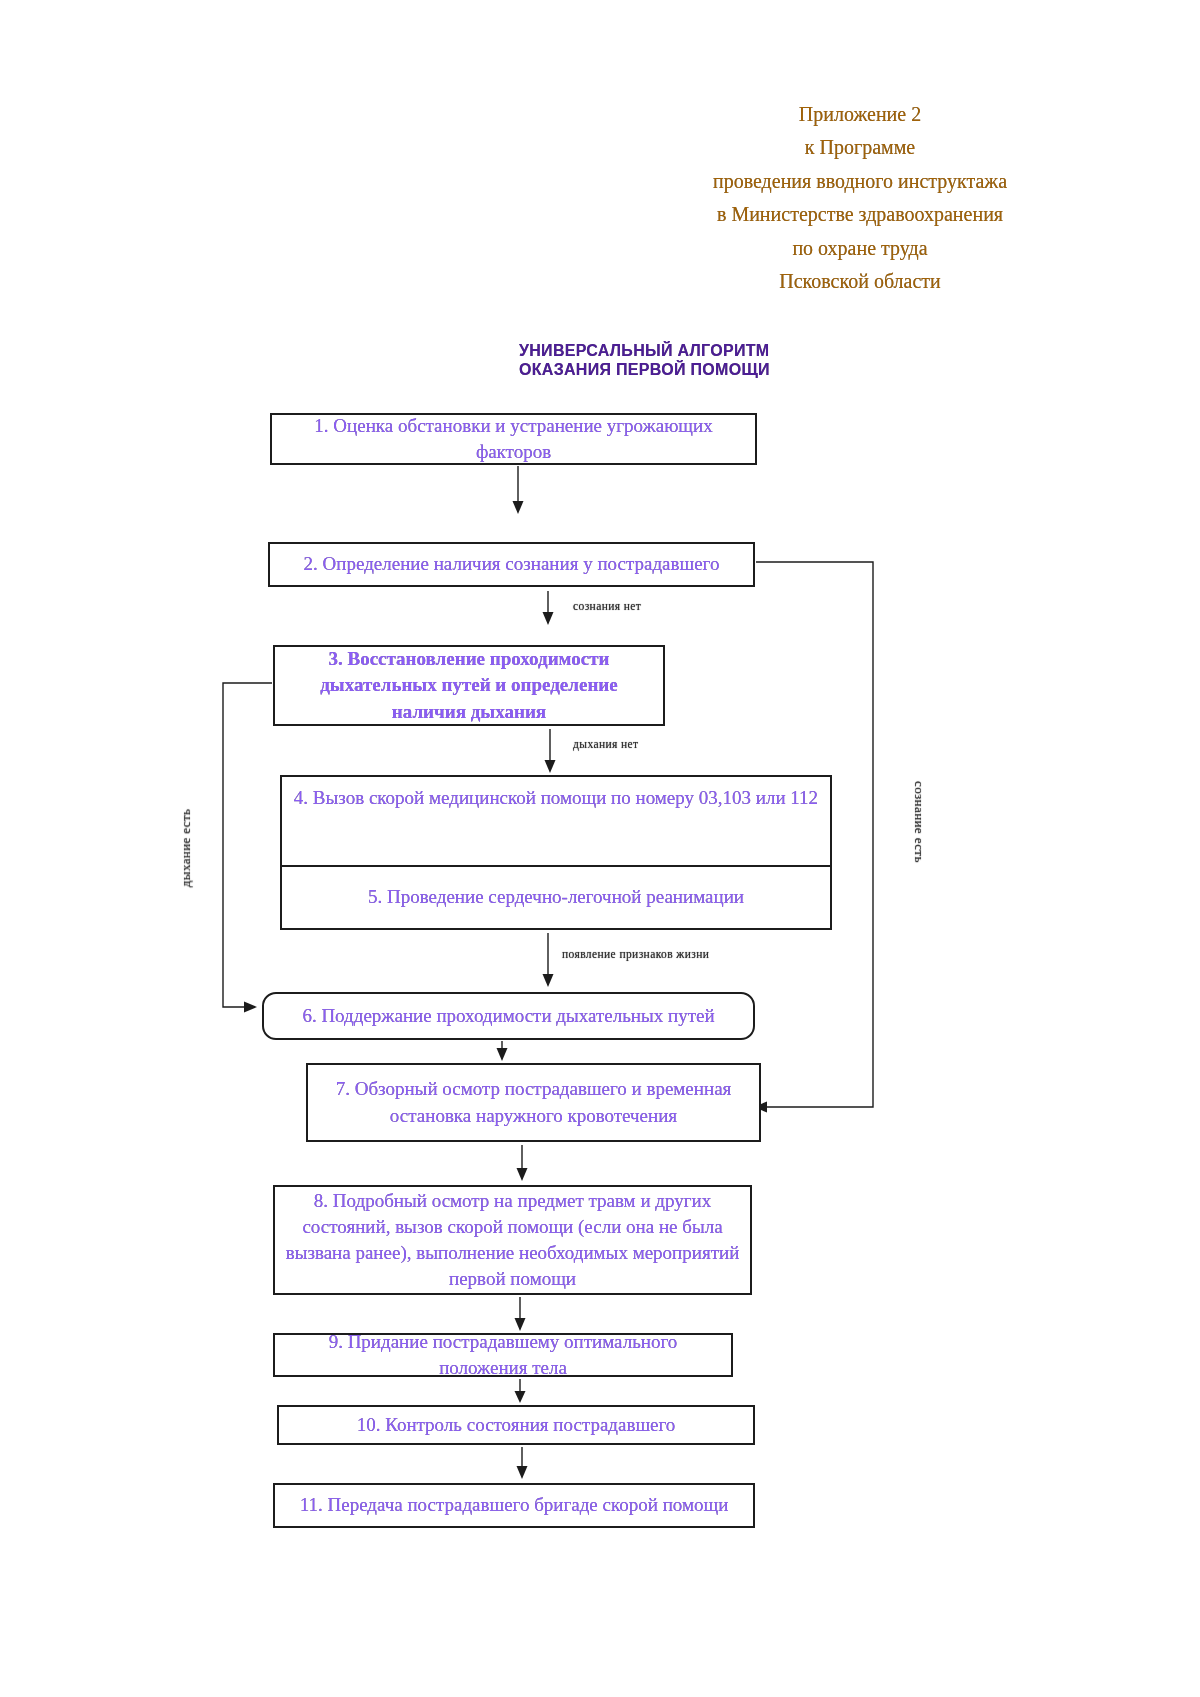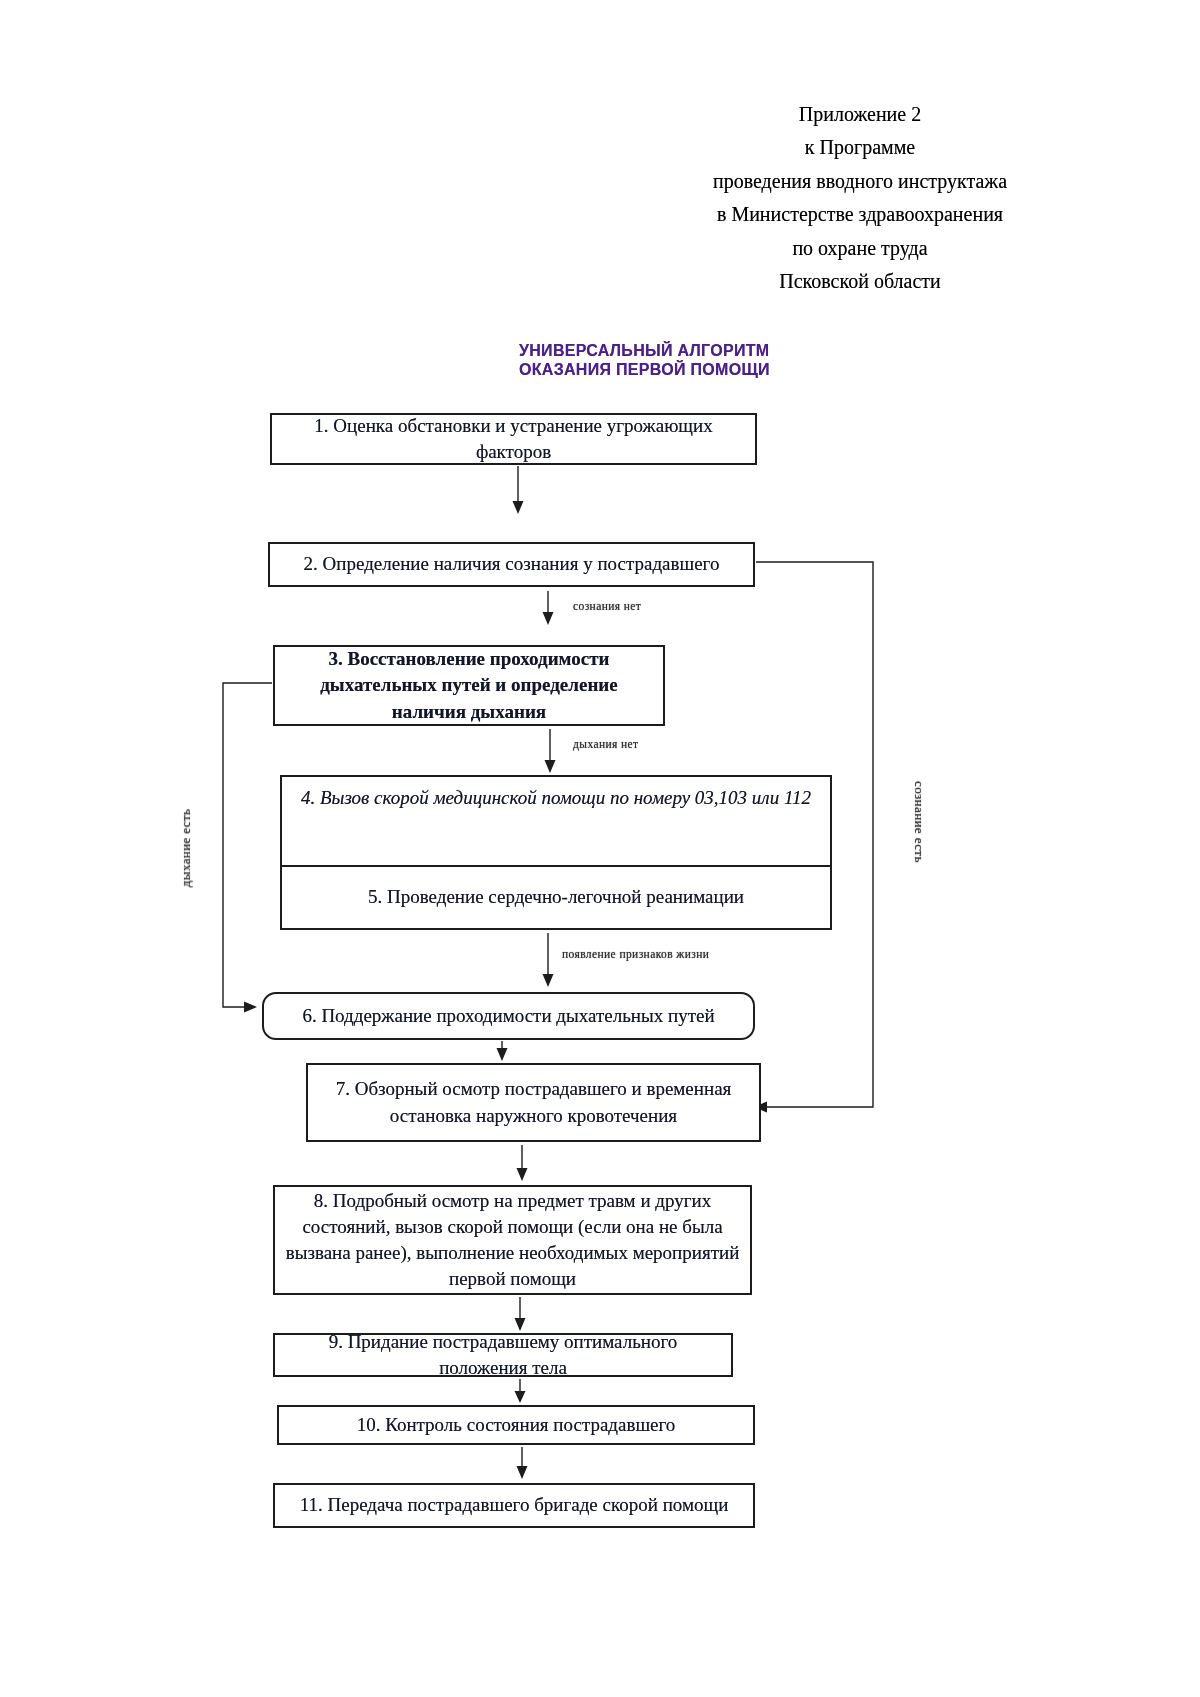--- a/index.html
+++ b/index.html
@@ -8,45 +8,45 @@
     width:1200px;height:1697px;
     background:#ffffff;
     overflow:hidden;
     font-family:"Liberation Serif","DejaVu Serif",serif;
     color:#161616;
   }
   
   .appendix{
     position:absolute;left:640px;top:98px;width:440px;
     text-align:center;font-size:20px;line-height:33.4px;
-    color:#000000;
+    color:#a16207;
     text-shadow:0 0 .5px rgba(20,20,20,.55);
   }
   
   .chart-title{
     position:absolute;left:519px;top:341px;
     font-family:"Liberation Sans","DejaVu Sans",sans-serif;
     font-weight:bold;font-size:16px;line-height:19px;
     letter-spacing:.3px;color:#4c1d95;
     text-shadow:0 0 .6px rgba(25,25,25,.6);
   }
   
   .box{
     position:absolute;
     border:2px solid #1c1c1c;
     background:#ffffff;
     display:flex;align-items:center;justify-content:center;
     text-align:center;
     font-size:19px;line-height:1.38;
-    color:#0f172a;
+    color:#8b5cf6;
     padding:2px 10px;
     box-sizing:border-box;
     text-shadow:0 0 .5px rgba(20,20,20,.6);
   }
-  .box.top-align{align-items:flex-start;padding-top:8px;font-style:italic;}
+  .box.top-align{align-items:flex-start;padding-top:8px;}
   
   .edge-label{
     position:absolute;
     font-size:11.5px;letter-spacing:.4px;
     color:#2e2e2e;white-space:nowrap;
     text-shadow:0 0 1px rgba(60,60,60,.9);
     filter:blur(.2px);
   }
   .edge-label.vert{
     font-size:13px;

